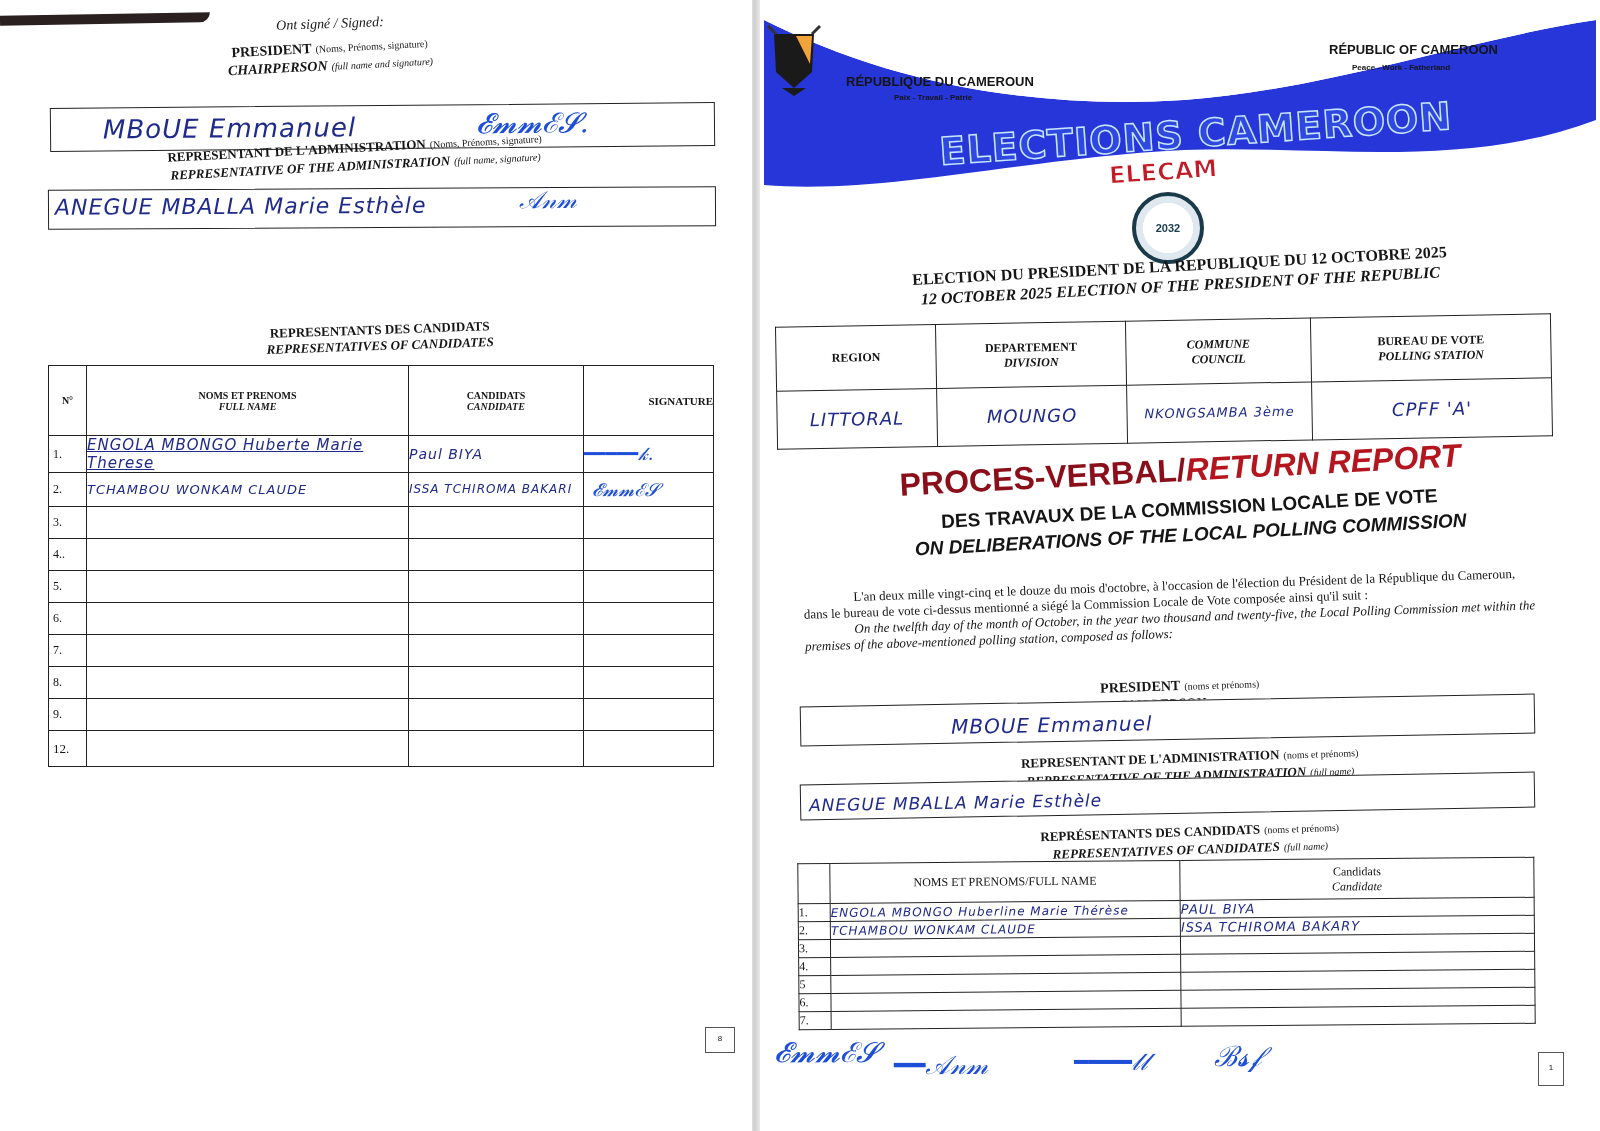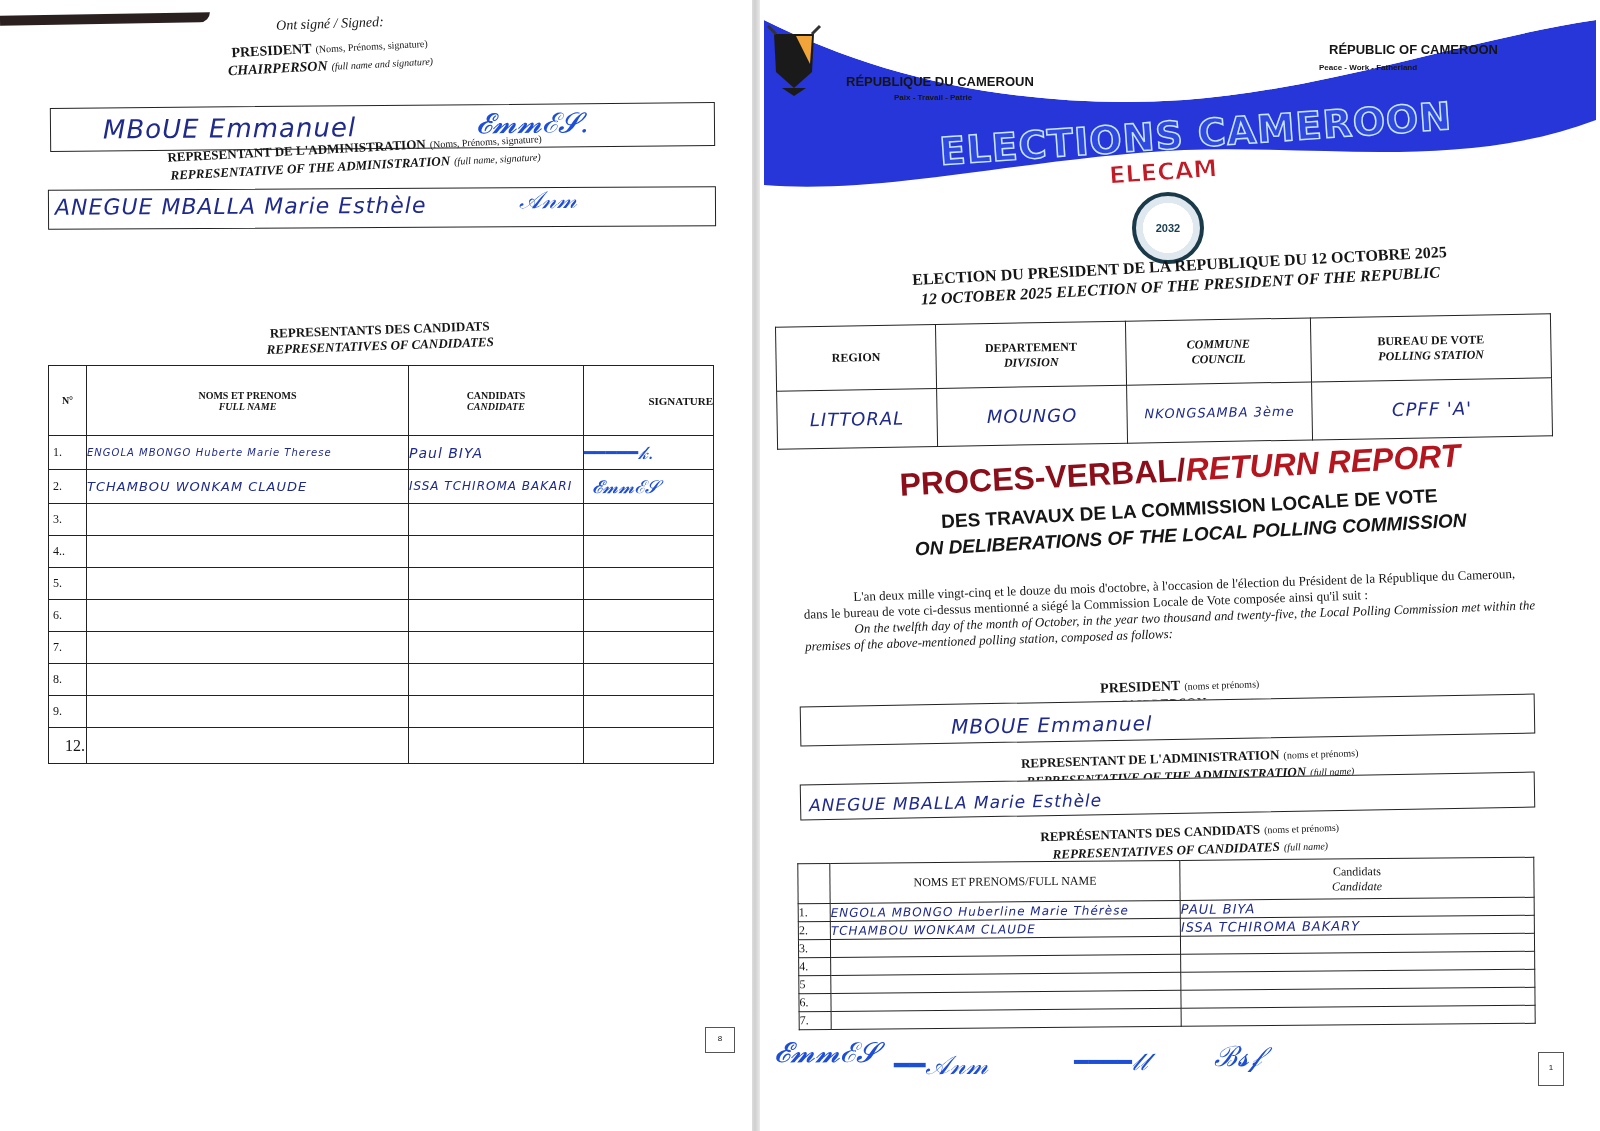--- a/index.html
+++ b/index.html
@@ -18,21 +18,21 @@
   .sig { color: #1d4ed8; font-family: "DejaVu Serif", serif; font-style: italic; font-size: 18px; }
   table { border-collapse: collapse; }
   td, th { border: 1.3px solid #222; }
   .blackcorner { position: absolute; left: 0; top: 14px; width: 210px; height: 10px; background: #2a2020; border-radius: 0 0 40px 0; transform: rotate(-1deg); }
   
   .banner { position: absolute; left: 4px; top: 20px; width: 832px; height: 175px; overflow: hidden; }
   .banner svg { position: absolute; left: 0; top: 0; }
   .rep-fr { position: absolute; left: 82px; top: 54px; font-size: 13px; font-weight: bold; }
   .rep-fr-m { position: absolute; left: 130px; top: 73px; font-size: 8px; font-weight: bold; }
   .rep-en { position: absolute; left: 565px; top: 22px; font-size: 13px; font-weight: bold; }
-  .rep-en-m { position: absolute; left: 555px; top: 43px; font-size: 8px; font-weight: bold; }
+  .rep-en-m { position: absolute; left: 588px; top: 43px; font-size: 8px; font-weight: bold; }
   .ec-title { position: absolute; left: 175px; top: 92px; font-size: 38px; font-weight: 900; color: #2f49e0; -webkit-text-stroke: 1.5px #c8e6ff; letter-spacing: 1px; transform: rotate(-4deg); font-family: "DejaVu Sans", sans-serif; }
   .ec-sub { position: absolute; left: 345px; top: 138px; font-size: 24px; font-weight: 900; color: #c01c28; -webkit-text-stroke: 1px #fff; transform: rotate(-4deg); font-family: "DejaVu Sans", sans-serif; }
   .coat { position: absolute; left: 372px; top: 28px; width: 60px; height: 78px; }
   .seal { position: absolute; left: 372px; top: 192px; width: 72px; height: 72px; border-radius: 50%; border: 4px solid #1a3a4a; background: radial-gradient(circle,#fff 55%,#dfe8ee 56%); display:flex; align-items:center; justify-content:center; font-size: 11px; font-weight: bold; color:#183c50; }
 </style>
 </head>
 <body>
 
 <div class="gutter"></div>
 
@@ -75,21 +75,21 @@
             <div class="i">FULL NAME</div>
           </th>
       <th style="width:175px;font-size:10px;">
             <div>CANDIDATS</div>
             <div class="i">CANDIDATE</div>
           </th>
       <th style="font-size:11px;text-align:right;">SIGNATURE</th>
     </tr>
     <tr style="height:34px;">
       <td style="font-size:12px;padding-left:4px;">1.</td>
-      <td class="hand" style="font-size:10px;">ENGOLA MBONGO Huberte Marie Therese</td>
+      <td class="hand" style="font-size:15px;text-decoration:underline;">ENGOLA MBONGO Huberte Marie Therese</td>
       <td class="hand" style="font-size:14px;">Paul BIYA</td>
       <td><span class="sig">━━━━━𝓀.</span></td>
     </tr>
     <tr style="height:34px;">
       <td style="font-size:12px;padding-left:4px;">2.</td>
       <td class="hand" style="font-size:13px;">TCHAMBOU WONKAM CLAUDE</td>
       <td class="hand" style="font-size:12px;line-height:13px;">ISSA TCHIROMA BAKARI</td>
       <td><span class="sig" style="padding-left:8px;">𝓔𝓶𝓶ℰ𝓢</span></td>
     </tr>
     <tr style="height:32px;">
@@ -128,21 +128,21 @@
           <td></td>
           <td></td>
         </tr>
     <tr style="height:32px;">
           <td style="font-size:12px;padding-left:4px;">9.</td>
           <td></td>
           <td></td>
           <td></td>
         </tr>
     <tr style="height:36px;">
-          <td style="font-size:16px;padding-left:16px;">12.</td>
+          <td style="font-size:13px;padding-left:4px;">12.</td>
           <td></td>
           <td></td>
           <td></td>
         </tr>
   </tbody>
     </table>
 
   <div style="position:absolute;left:705px;top:1027px;width:30px;height:26px;border:1px solid #555;font-size:8px;text-align:center;line-height:22px;background:#fff;">8</div>
 </div>
 

